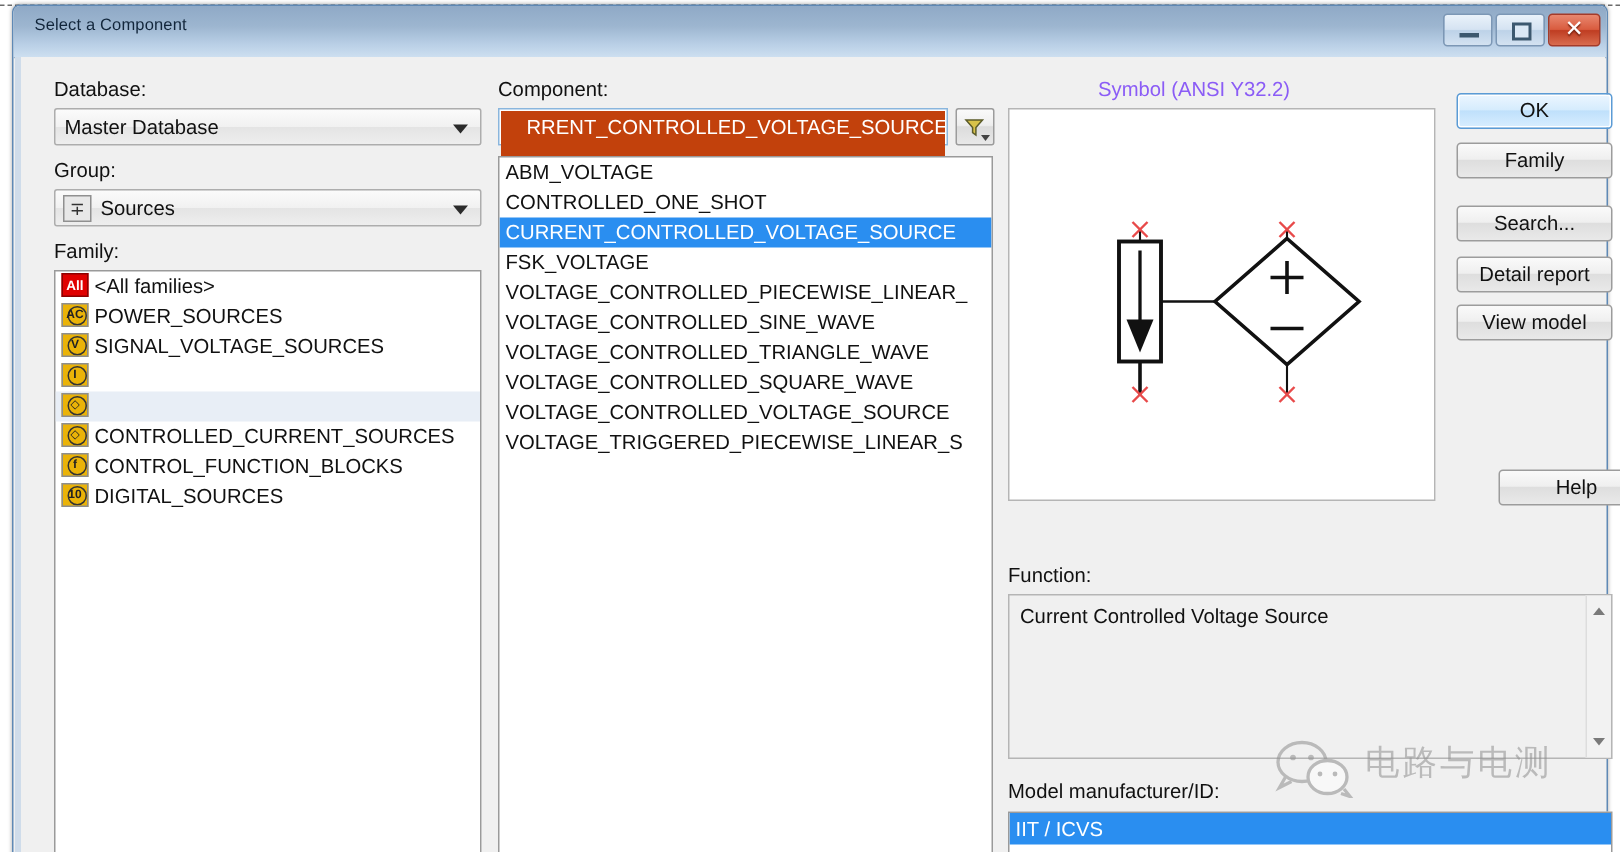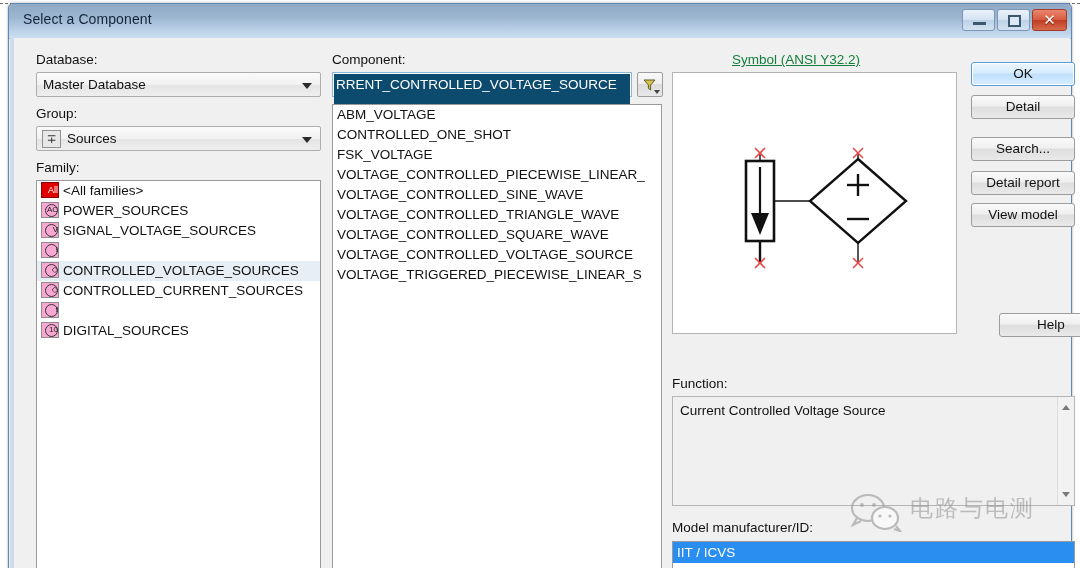--- a/index.html
+++ b/index.html
@@ -27,21 +27,21 @@
     box-shadow:0 0 3px rgba(0,0,0,.35);
   }
   #titlebar{
     position:absolute;left:0;top:0;right:0;height:34px;
     background:linear-gradient(to bottom,#8fa9c6 0%,#9db6d0 40%,#b9cfe6 75%,#cddff0 100%);
     border-radius:4px 4px 0 0;
     border-bottom:1px solid #9fb6cd;
   }
   #title-text{
     position:absolute;left:14px;top:7px;
-    font-size:14px;color:#12263b;letter-spacing:.1px;
+    font-size:11px;color:#12263b;letter-spacing:.1px;
   }
   .wbtn{
     position:absolute;top:5px;height:22px;width:33px;
     border:1px solid #7c97b5;border-radius:3px;
     background:linear-gradient(to bottom,#eaf2fa 0%,#d5e3f2 48%,#bdd2e8 52%,#d3e2f1 100%);
     box-sizing:border-box;
   }
   #btn-min{right:76px;}
   #btn-max{right:41px;}
   #btn-close{
@@ -80,34 +80,34 @@
   .listbox{
     position:absolute;background:#ffffff;
     border:1px solid #9a9a9a;
     box-sizing:border-box;overflow:hidden;
   }
   .lrow{position:relative;height:20px;line-height:20px;padding-left:4px;font-size:13.5px;white-space:nowrap;color:#111;}
   .lrow.sel{background:#2a8ef0;color:#fff;}
   .lrow.softsel{background:#e8eef6;}
   .famicon{
     display:inline-block;width:18px;height:16px;vertical-align:-3px;margin-right:4px;
-    border:1px solid #8d8d8d;background:#f9a8d4;box-sizing:border-box;position:relative;
+    border:1px solid #8d8d8d;background:#eab308;box-sizing:border-box;position:relative;
     overflow:hidden;
   }
   .famicon.all{background:#e00000;border-color:#8d0000;}
   .famicon .mini{
     position:absolute;left:0;top:0;width:100%;height:100%;
-    font-size:8px;line-height:14px;text-align:right;color:#222;font-weight:normal;
+    font-size:8px;line-height:14px;text-align:center;color:#222;font-weight:bold;
   }
   .famicon.all .mini{color:#fff;font-size:9px;line-height:14px;}
   .circ{
     position:absolute;left:3px;top:1px;width:11px;height:11px;border:1px solid #333;border-radius:50%;
   }
   
-  #sym-title{position:absolute;font-size:13.5px;color:#15803d;text-decoration:underline;}
+  #sym-title{position:absolute;font-size:13.5px;color:#8b5cf6;}
   #sym-box{
     position:absolute;background:#fff;border:1px solid #b5b5b5;box-sizing:border-box;
   }
   
   #func-box{
     position:absolute;background:#f0f0f0;border:1px solid #b5b5b5;box-sizing:border-box;
   }
   #func-text{position:absolute;left:7px;top:6px;font-size:13.5px;color:#111;}
   .vscroll{
     position:absolute;right:0;top:0;bottom:0;width:17px;
@@ -137,21 +137,21 @@
     background:linear-gradient(to bottom,#ecf6ff 0%,#d6ecfd 46%,#bfe0fb 50%,#d8eeff 100%);
     box-shadow:0 0 0 1px #ffffff inset;
   }
   
   #comp-field{
     position:absolute;height:25px;background:#fff;
     border:1px solid #8ab6dd;box-sizing:border-box;
   }
   #comp-field .sel{
     position:absolute;left:1px;top:1px;right:1px;height:33px;
-    background:#0c4a6e;color:#fff;font-size:13.5px;line-height:21px;padding-left:2px;
+    background:#c2410c;color:#fff;font-size:13.5px;line-height:21px;padding-left:17px;
     white-space:nowrap;overflow:hidden;
   }
   #filter-btn{
     position:absolute;width:26px;height:25px;
     border:1px solid #9c9c9c;border-radius:2px;
     background:linear-gradient(to bottom,#fafafa 0%,#eeeeee 46%,#dcdcdc 50%,#e8e8e8 100%);
     box-sizing:border-box;
   }
   
   #watermark{
@@ -197,39 +197,40 @@
       <div class="ctext" style="left:30px;">Sources</div>
       <div class="carrow"></div>
     </div>
 
     <div class="lbl" style="left:22px;top:122px;">Family:</div>
     <div class="listbox" id="family-list" style="left:22px;top:142px;width:285px;height:390px;">
         <div class="lrow"><span class="famicon all"><span class="mini">All</span></span><span>&lt;All families&gt;</span></div>
         <div class="lrow"><span class="famicon"><span class="circ"></span><span class="mini">AC</span></span><span>POWER_SOURCES</span></div>
         <div class="lrow"><span class="famicon"><span class="circ"></span><span class="mini">V</span></span><span>SIGNAL_VOLTAGE_SOURCES</span></div>
         <div class="lrow"><span class="famicon"><span class="circ"></span><span class="mini">I</span></span></div>
-        <div class="lrow softsel"><span class="famicon"><span class="circ"></span><span class="mini">◇</span></span><span>CONTROLLED_VOLTAGE_SOURCES</span></div>
+        <div class="lrow softsel"><span class="famicon"><span class="circ"></span><span class="mini">◇</span></span></div>
         <div class="lrow"><span class="famicon"><span class="circ"></span><span class="mini">◇</span></span><span>CONTROLLED_CURRENT_SOURCES</span></div>
-        <div class="lrow"><span class="famicon"><span class="circ"></span><span class="mini">f</span></span></div>
+        <div class="lrow"><span class="famicon"><span class="circ"></span><span class="mini">f</span></span><span>CONTROL_FUNCTION_BLOCKS</span></div>
         <div class="lrow"><span class="famicon"><span class="circ"></span><span class="mini">10</span></span><span>DIGITAL_SOURCES</span></div>
       </div>
 
     <div class="lbl" style="left:318px;top:14px;">Component:</div>
     <div id="comp-field" style="left:318px;top:34px;width:300px;">
       <div class="sel">RRENT_CONTROLLED_VOLTAGE_SOURCE</div>
     </div>
     <div id="filter-btn" style="left:623px;top:34px;">
       <svg width="16" height="16" viewBox="0 0 16 16" style="position:absolute;left:4px;top:4px;">
         <path d="M2 3 L13 3 L8.6 8 L8.6 13 L6.4 11.4 L6.4 8 Z" fill="#d8c24a" stroke="#5c5c2a" stroke-width="1"></path>
       </svg>
       <div style="position:absolute;right:2px;bottom:2px;width:0;height:0;border-left:3px solid transparent;border-right:3px solid transparent;border-top:4px solid #444;"></div>
     </div>
     <div class="listbox" id="component-list" style="left:318px;top:66px;width:330px;height:466px;">
         <div class="lrow">ABM_VOLTAGE</div>
         <div class="lrow">CONTROLLED_ONE_SHOT</div>
+        <div class="lrow sel">CURRENT_CONTROLLED_VOLTAGE_SOURCE</div>
         <div class="lrow">FSK_VOLTAGE</div>
         <div class="lrow">VOLTAGE_CONTROLLED_PIECEWISE_LINEAR_</div>
         <div class="lrow">VOLTAGE_CONTROLLED_SINE_WAVE</div>
         <div class="lrow">VOLTAGE_CONTROLLED_TRIANGLE_WAVE</div>
         <div class="lrow">VOLTAGE_CONTROLLED_SQUARE_WAVE</div>
         <div class="lrow">VOLTAGE_CONTROLLED_VOLTAGE_SOURCE</div>
         <div class="lrow">VOLTAGE_TRIGGERED_PIECEWISE_LINEAR_S</div>
       </div>
 
     <div id="sym-title" style="left:718px;top:14px;">Symbol (ANSI Y32.2)</div>
@@ -280,21 +281,21 @@
           </div>
       </div>
     </div>
 
     <div class="lbl" style="left:658px;top:482px;">Model manufacturer/ID:</div>
     <div id="model-box" style="left:658px;top:503px;width:403px;height:40px;">
       <div class="lrow sel" style="height:21px;line-height:21px;">IIT / ICVS</div>
     </div>
 
     <div class="btn primary" style="top:24px;">OK</div>
-    <div class="btn" style="top:57px;">Detail</div>
+    <div class="btn" style="top:57px;">Family</div>
     <div class="btn" style="top:133px;">Detail report</div>
     <div class="btn" style="top:99px;">Search...</div>
     <div class="btn" style="top:165px;">View model</div>
     <div class="btn" style="top:275px;margin-left:28px;">Help</div>
 
   </div>
 </div>
 
 <div id="watermark">
   <svg width="58" height="40" viewBox="0 0 58 40">

